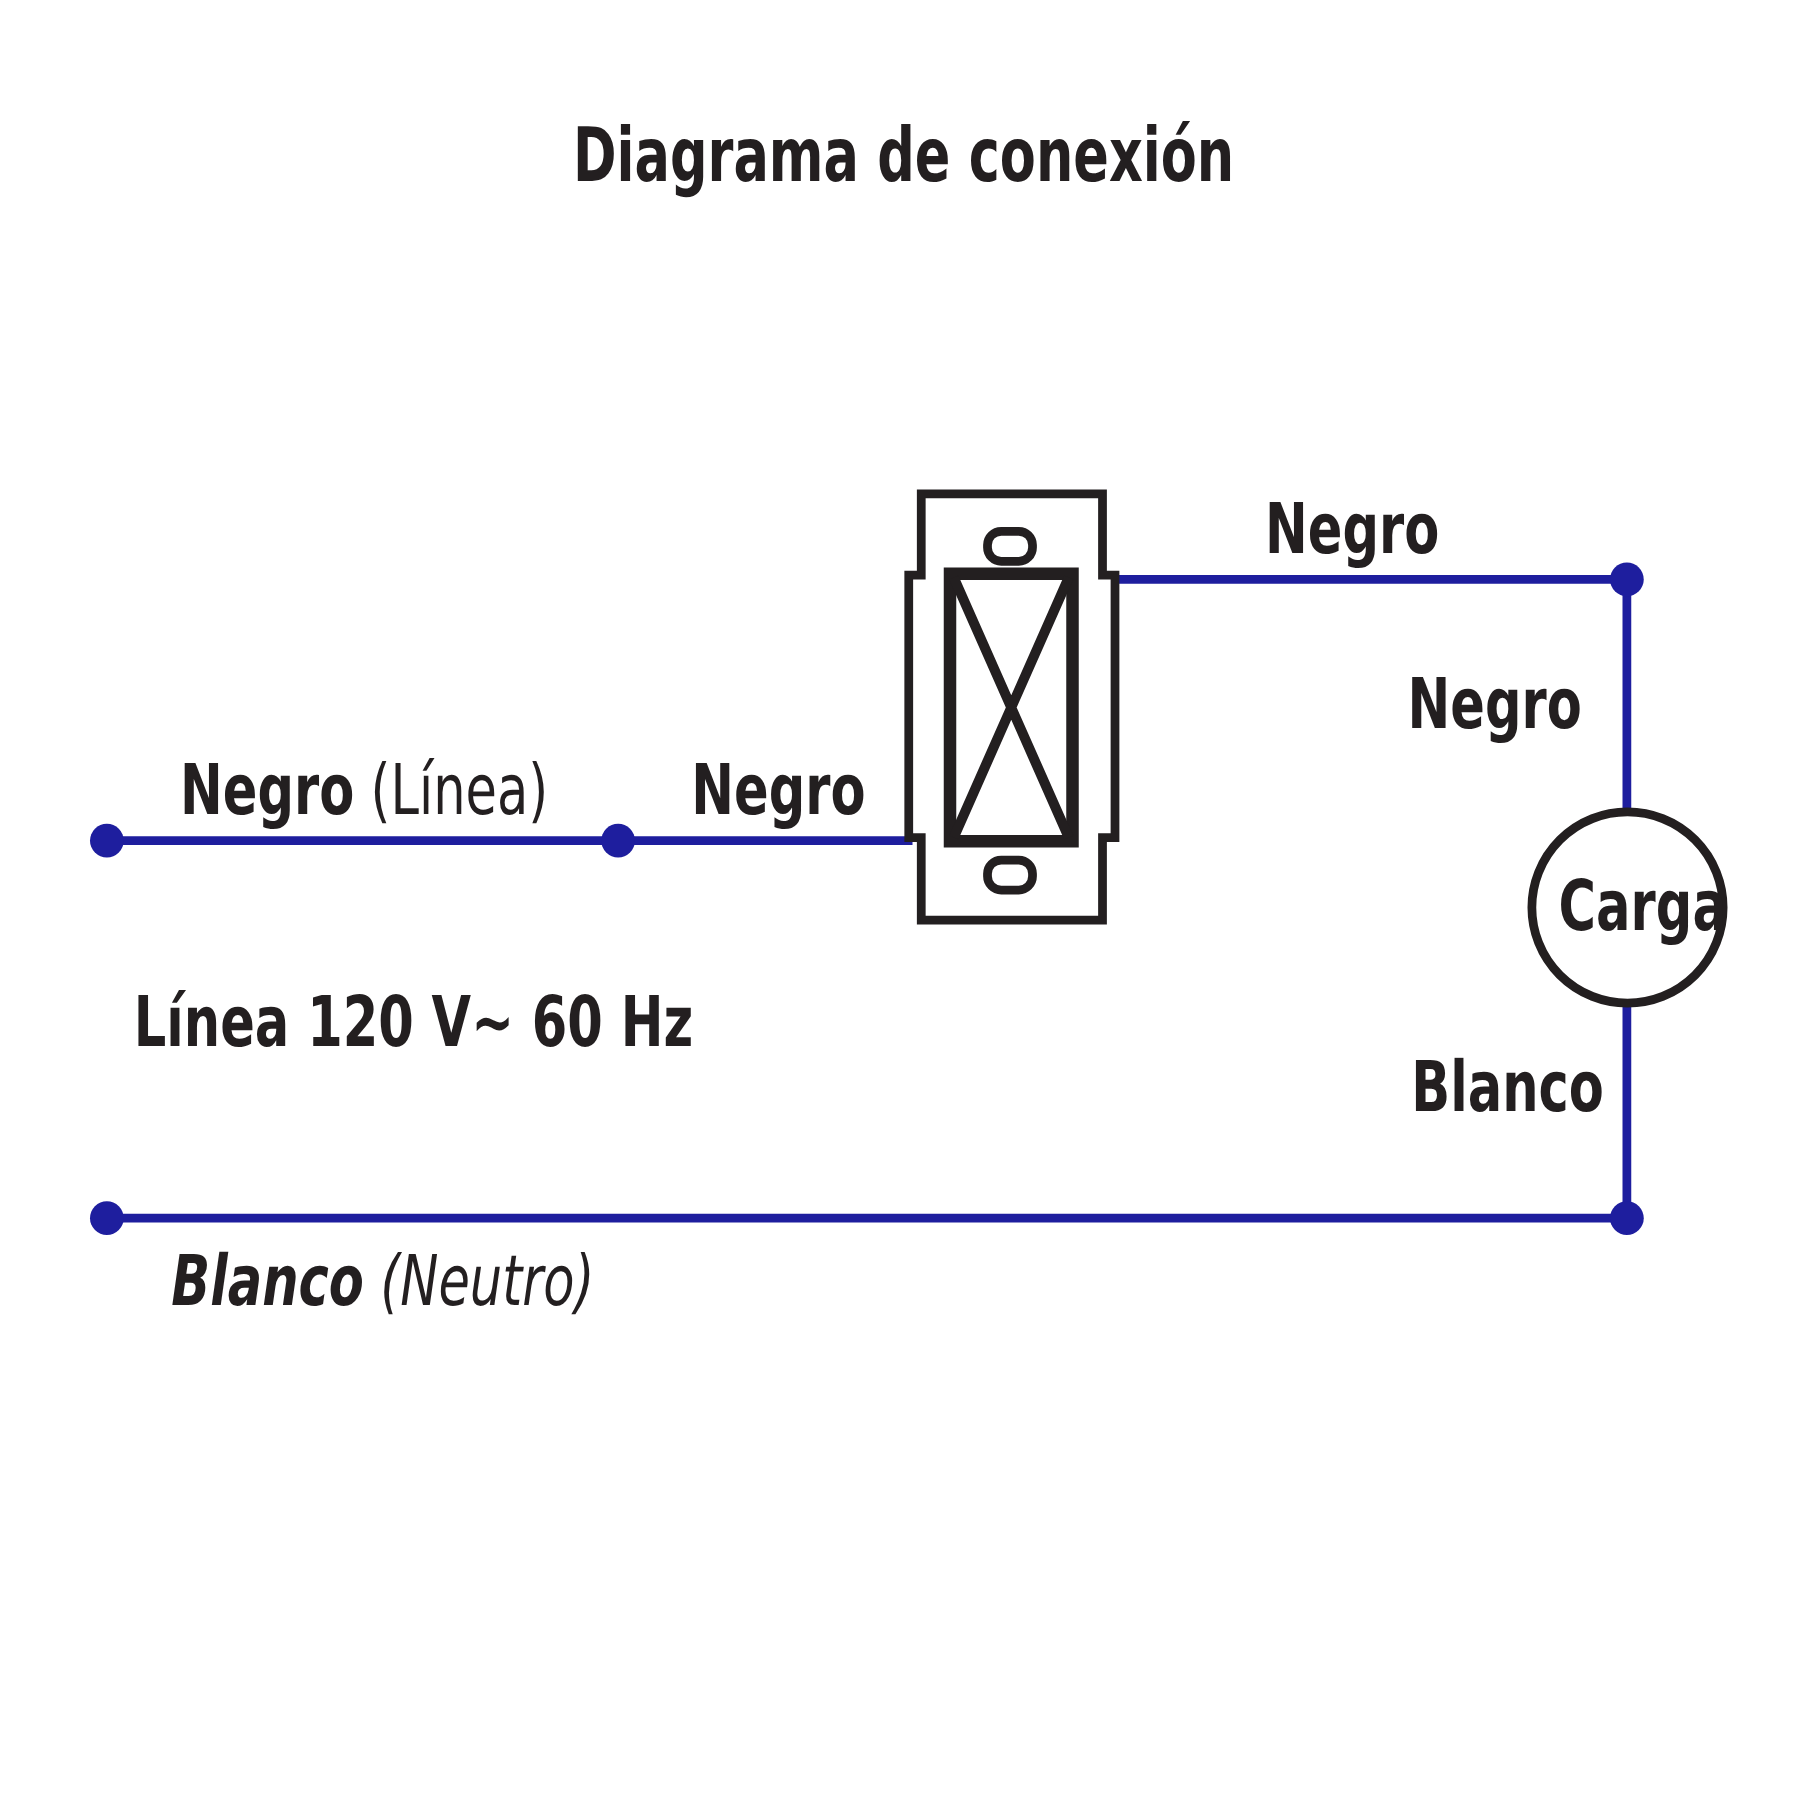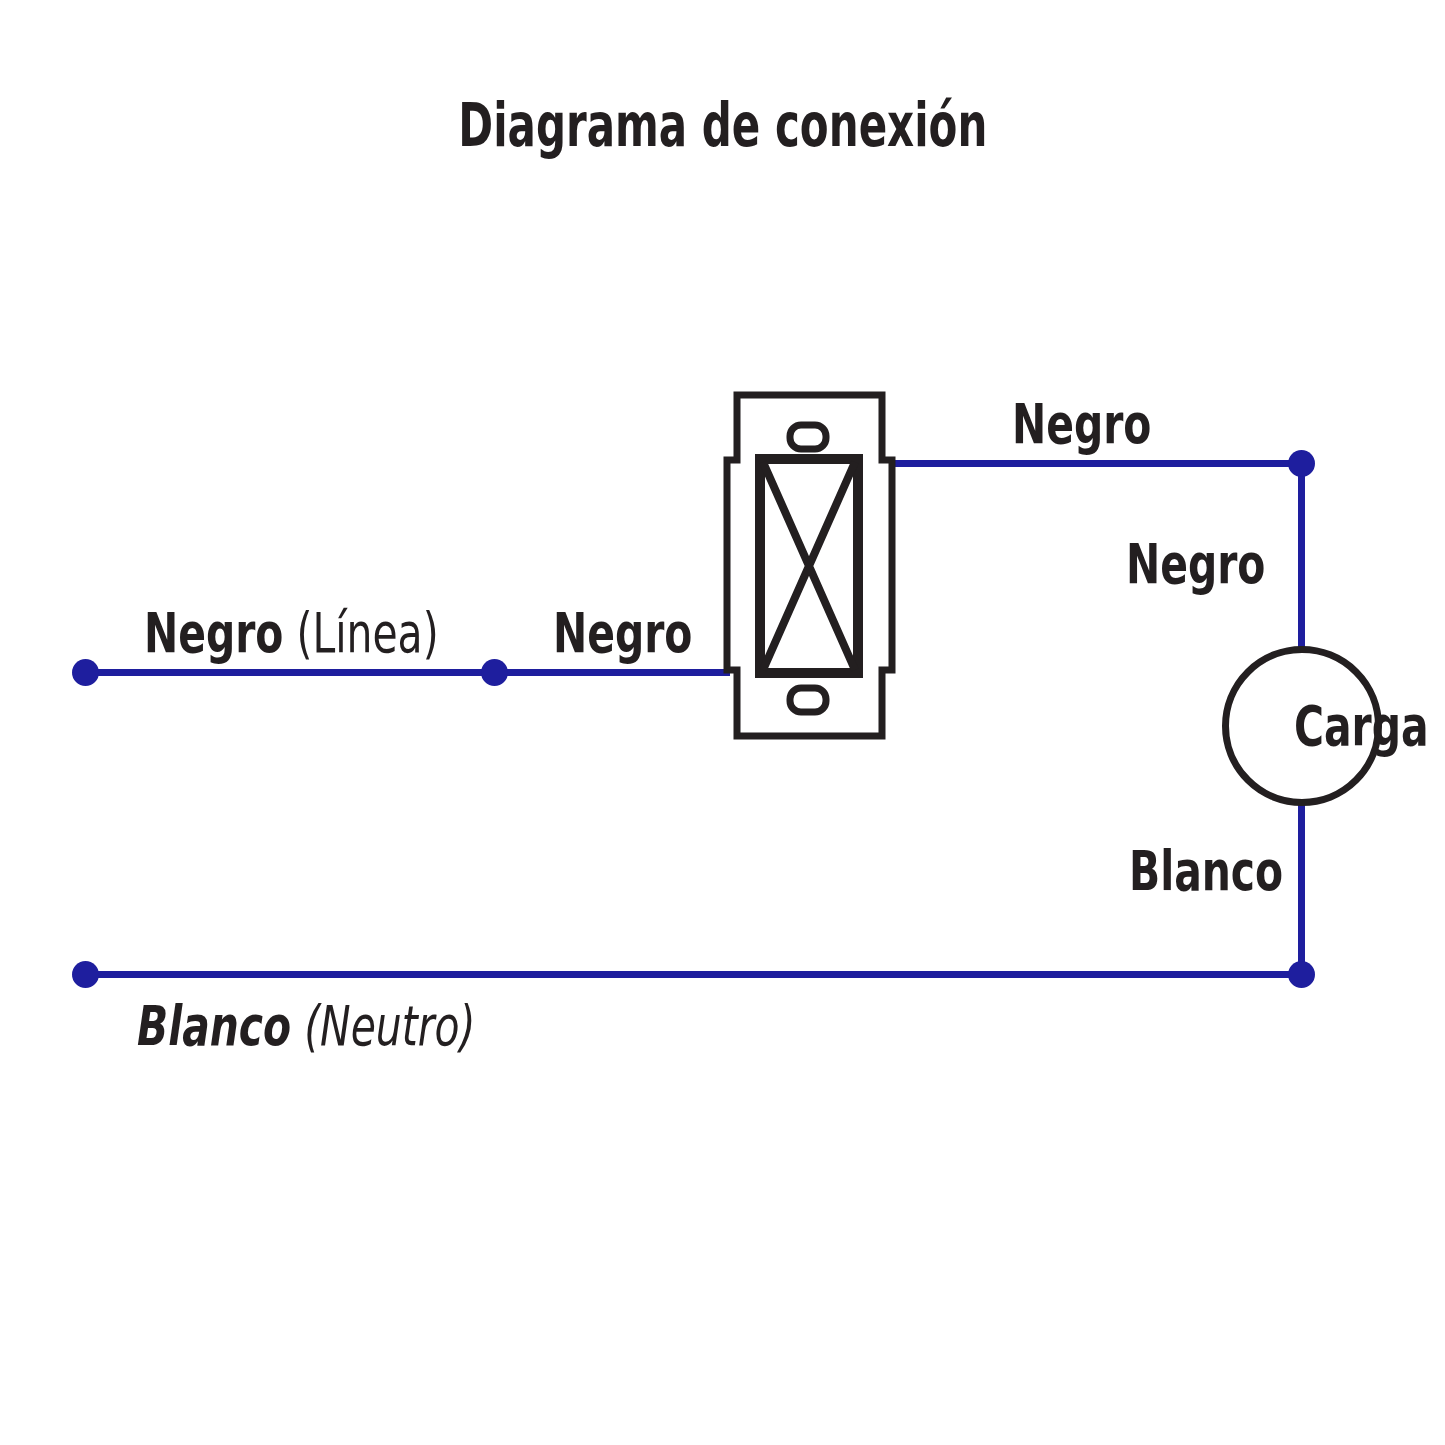--- a/index.html
+++ b/index.html
@@ -49,21 +49,20 @@
     background: #ffffff;
   }
   .carga-label {
     position: absolute;
     left: 1222px; top: 698px;
     width: 160px;
     text-align: center;
     font: bold 56px/1 "DejaVu Sans", sans-serif;
     color: var(--ink);
     white-space: nowrap;
-    margin-left: 47px;
   }
   .carga-label .cond { display: inline-block; transform: scaleX(0.73); transform-origin: 50% 0; }
   .switch-svg { position: absolute; left: 720px; top: 388px; }
   .sw-stroke { fill: #ffffff; stroke: var(--ink); stroke-width: 7; stroke-linejoin: miter; }
   .sw-inner { fill: #ffffff; stroke: var(--ink); stroke-width: 10; }
   .sw-diag { stroke: var(--ink); stroke-width: 8; fill: none; }
 </style>
 </head>
 <body>
 
@@ -119,14 +118,17 @@
   <div class="lbl" style="left:1129px; top:843px;">
     <span class="cond">Blanco</span>
   </div>
 
   <div class="lbl" style="left:137px; top:998px;font-style:italic;">
     <span class="cond">
       <span>Blanco</span><span class="reg"> (Neutro)</span>
     </span>
   </div>
 
+  <div class="lbl" style="left:107px; top:791px;">
+    <span class="cond">Línea 120 V~ 60 Hz</span>
+  </div>
 
 </div>
 
 </body></html>

